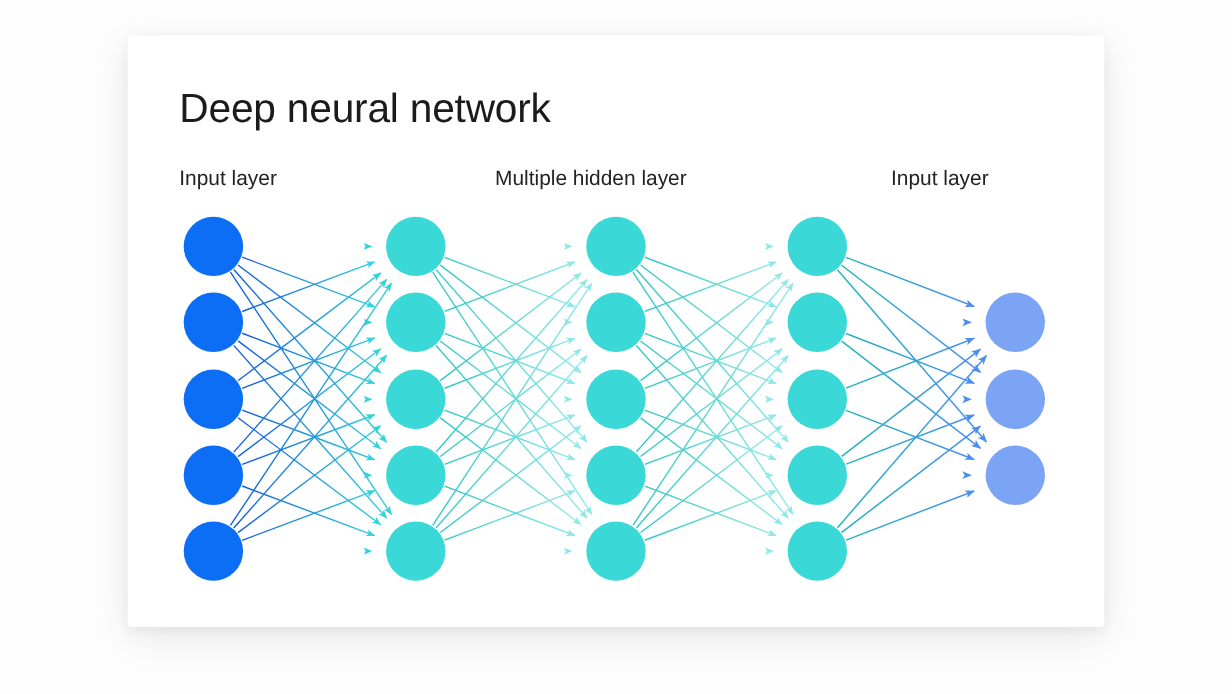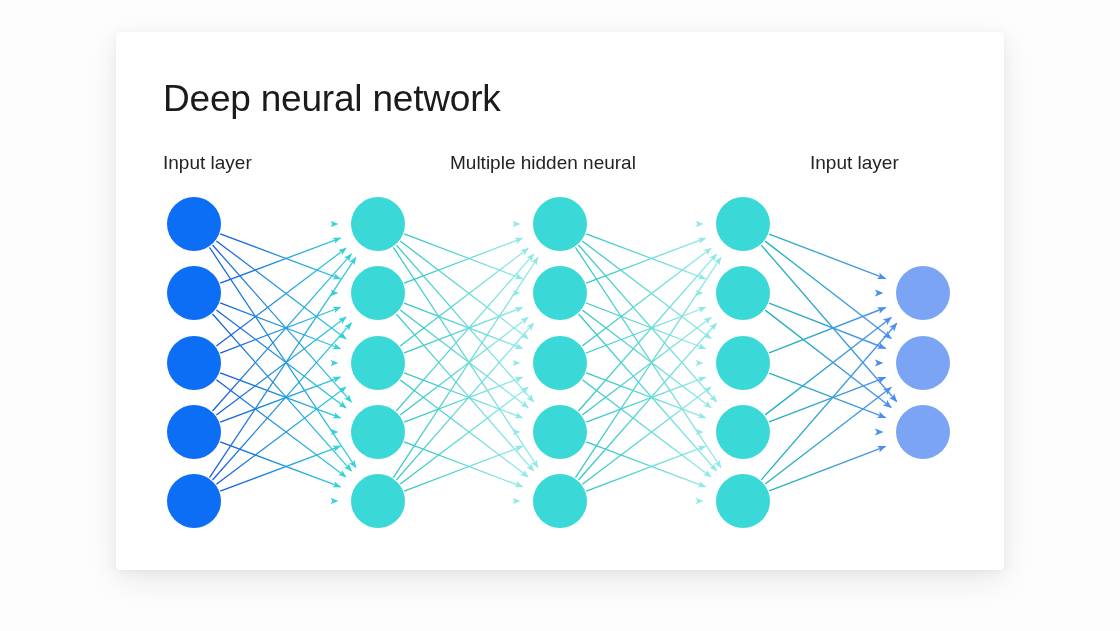--- a/index.html
+++ b/index.html
@@ -193,16 +193,16 @@
         <circle cx="743" cy="501" r="27" fill="#3ad8d6" class="node"></circle>
         <circle cx="923" cy="293" r="27" fill="#7ba4f5" class="node"></circle>
         <circle cx="923" cy="363" r="27" fill="#7ba4f5" class="node"></circle>
         <circle cx="923" cy="432" r="27" fill="#7ba4f5" class="node"></circle>
       </g>
   </svg>
 
   <div id="title">Deep neural network</div>
 
   <div class="layer-label" id="label-input">Input layer</div>
-  <div class="layer-label" id="label-hidden">Multiple hidden neural</div>
+  <div class="layer-label" id="label-hidden">Multiple hidden layer</div>
   <div class="layer-label" id="label-output">Input layer</div>
 
 </div>
 
 </body></html>

